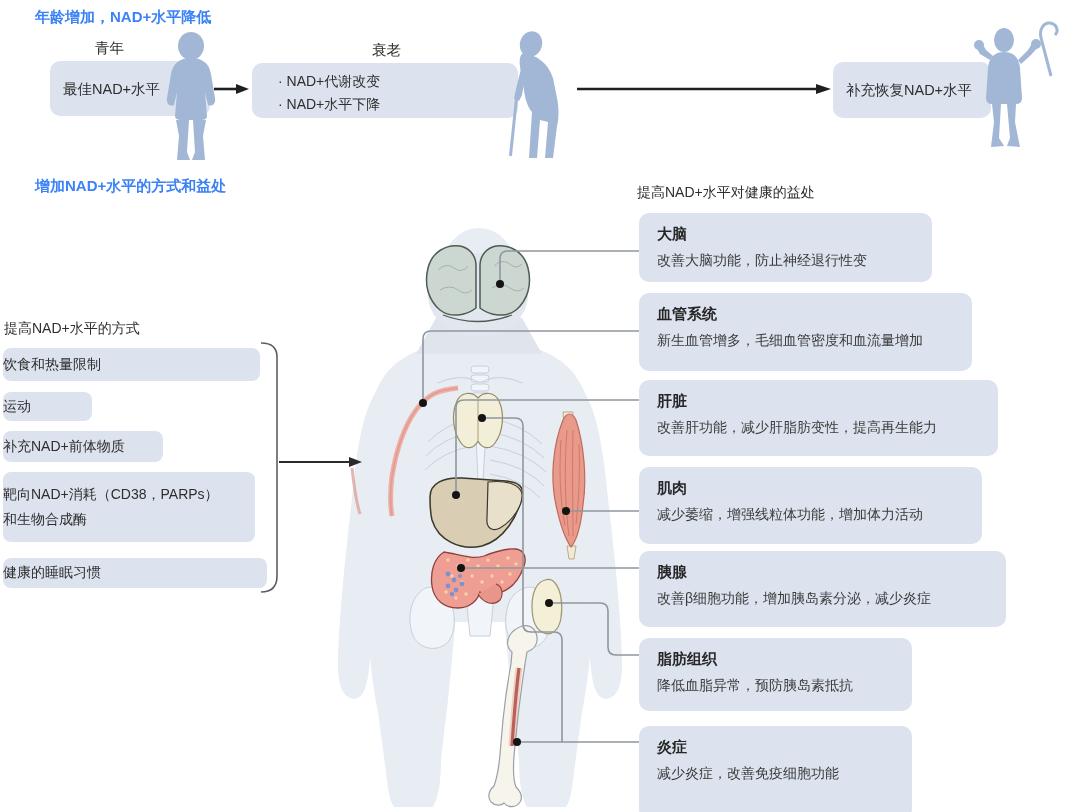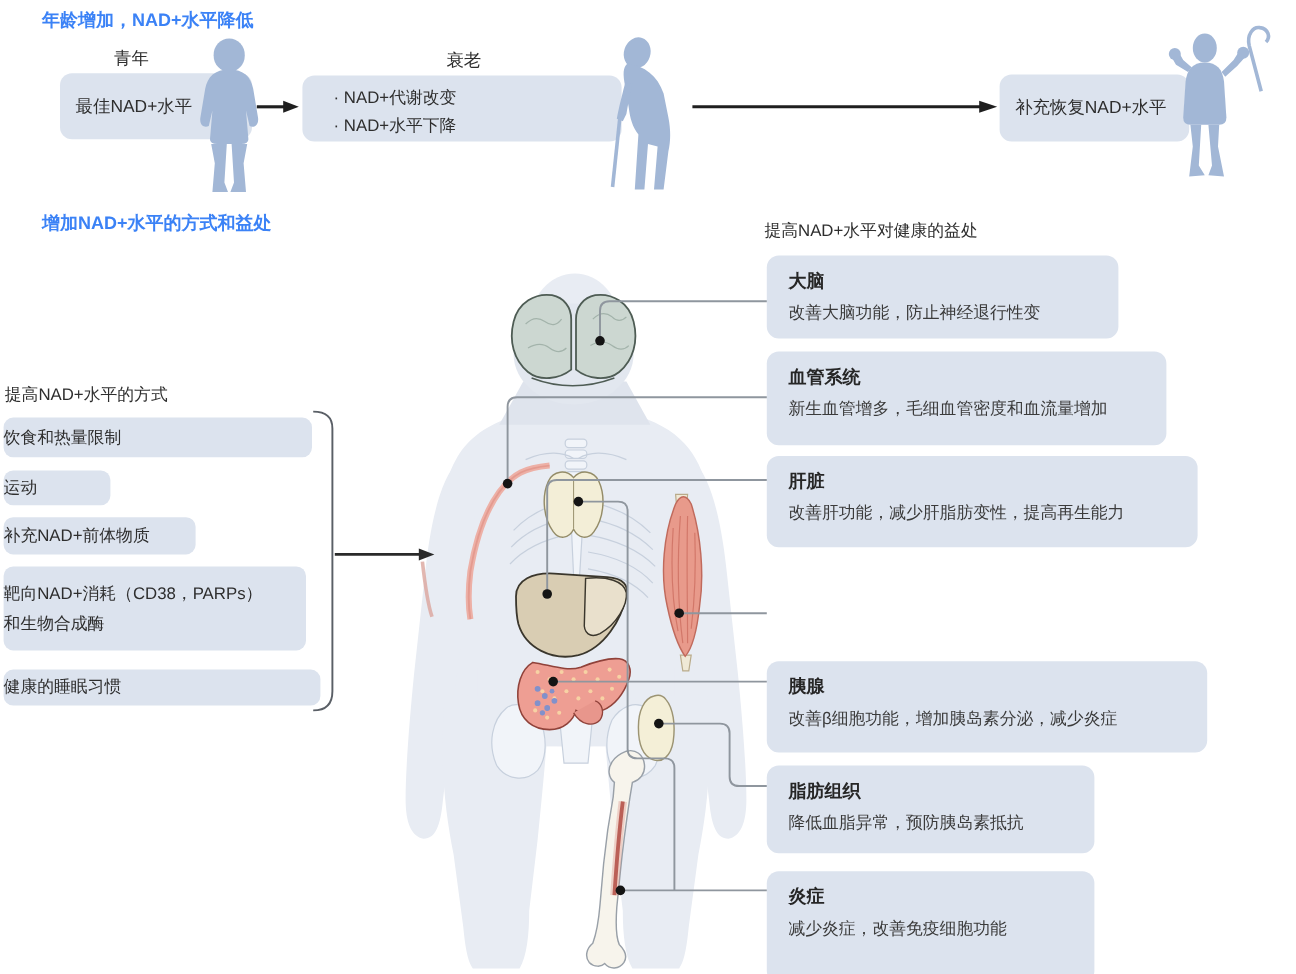--- a/index.html
+++ b/index.html
@@ -63,20 +63,24 @@
     <div class="b-desc">改善大脑功能，防止神经退行性变</div>
   </div>
   <div class="abs benefit txtlayer" style="top:293px;width:333px;height:78px;">
     <div class="b-title">血管系统</div>
     <div class="b-desc">新生血管增多，毛细血管密度和血流量增加</div>
   </div>
   <div class="abs benefit txtlayer" style="top:380px;width:359px;height:76px;">
     <div class="b-title">肝脏</div>
     <div class="b-desc">改善肝功能，减少肝脂肪变性，提高再生能力</div>
   </div>
+  <div class="abs benefit txtlayer" style="top:467px;width:343px;height:77px;">
+    <div class="b-title">肌肉</div>
+    <div class="b-desc">减少萎缩，增强线粒体功能，增加体力活动</div>
+  </div>
   <div class="abs benefit txtlayer" style="top:551px;width:367px;height:76px;">
     <div class="b-title">胰腺</div>
     <div class="b-desc">改善β细胞功能，增加胰岛素分泌，减少炎症</div>
   </div>
   <div class="abs benefit txtlayer" style="top:638px;width:273px;height:73px;">
     <div class="b-title">脂肪组织</div>
     <div class="b-desc">降低血脂异常，预防胰岛素抵抗</div>
   </div>
   <div class="abs benefit txtlayer" style="top:726px;width:273px;height:93px;">
     <div class="b-title">炎症</div>

